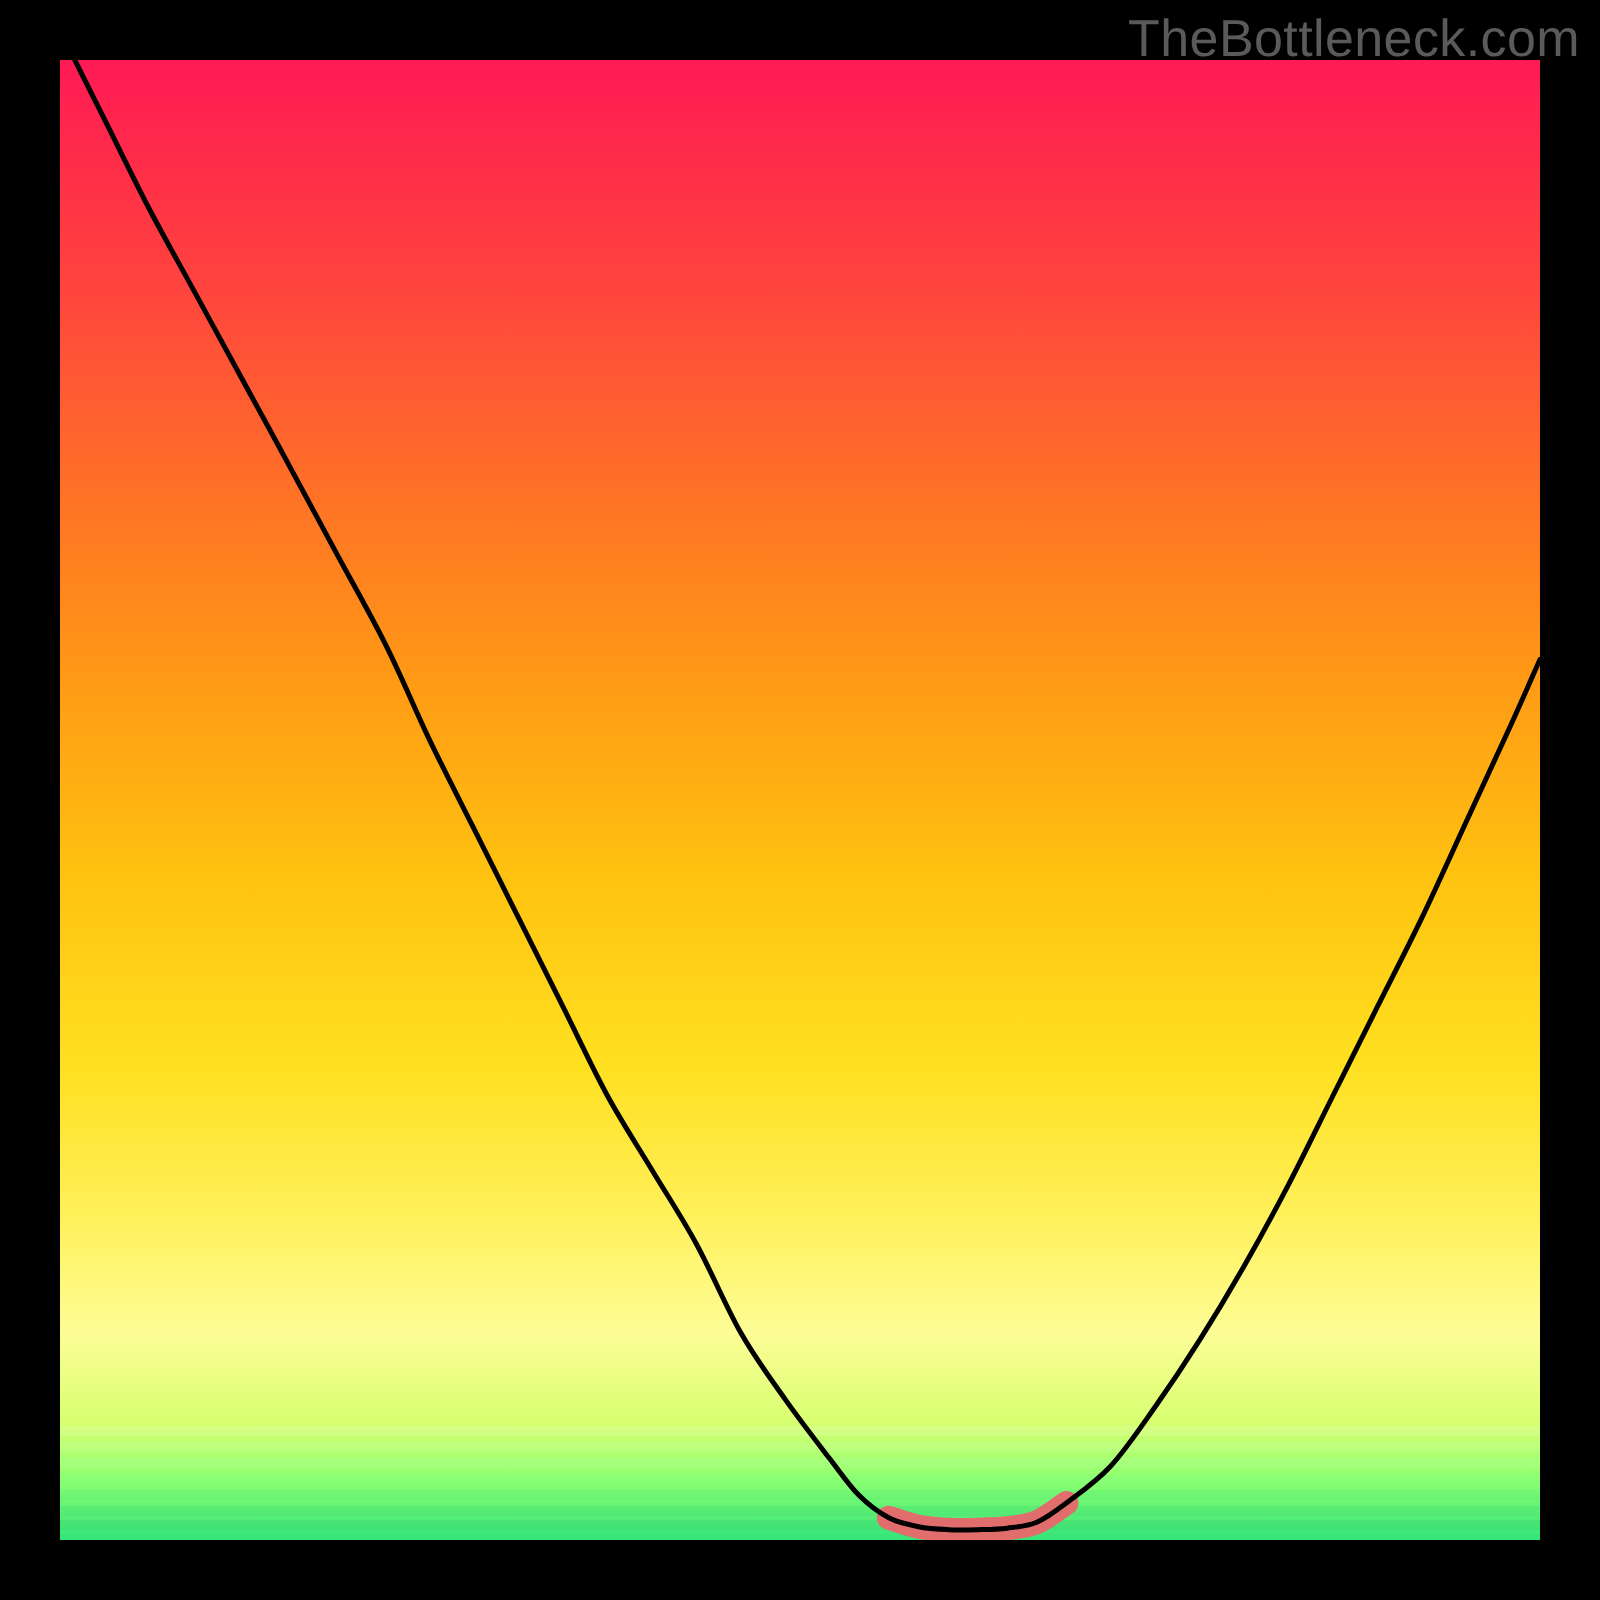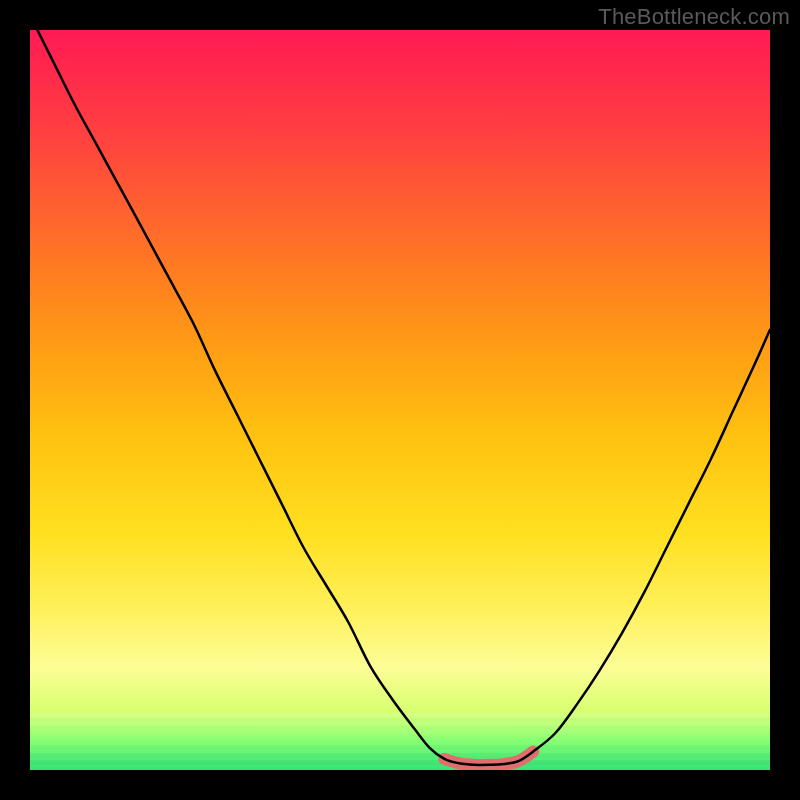--- a/index.html
+++ b/index.html
@@ -56,21 +56,21 @@
     position: absolute;
     inset: 0;
     width: 100%;
     height: 100%;
   }
   .watermark {
     position: absolute;
     top: 4px;
     right: 10px;
     color: #5a5a5a;
-    font-size: 22px;
+    font-size: 26px;
     font-weight: 500;
     letter-spacing: 0.2px;
     user-select: none;
   }
 </style>
 </head>
 <body>
 
 <div class="frame">
   <div class="watermark">TheBottleneck.com</div>

